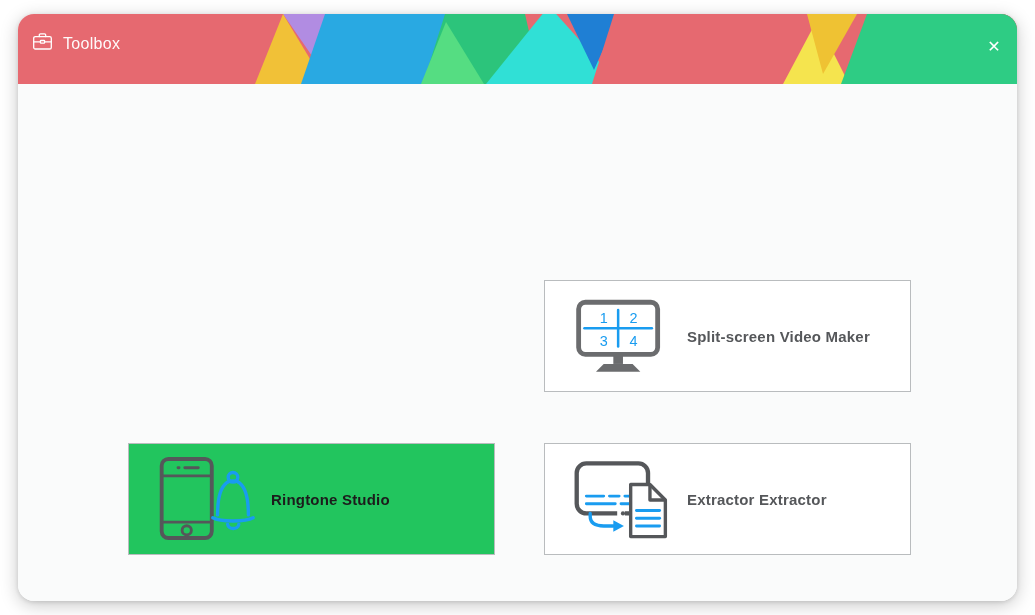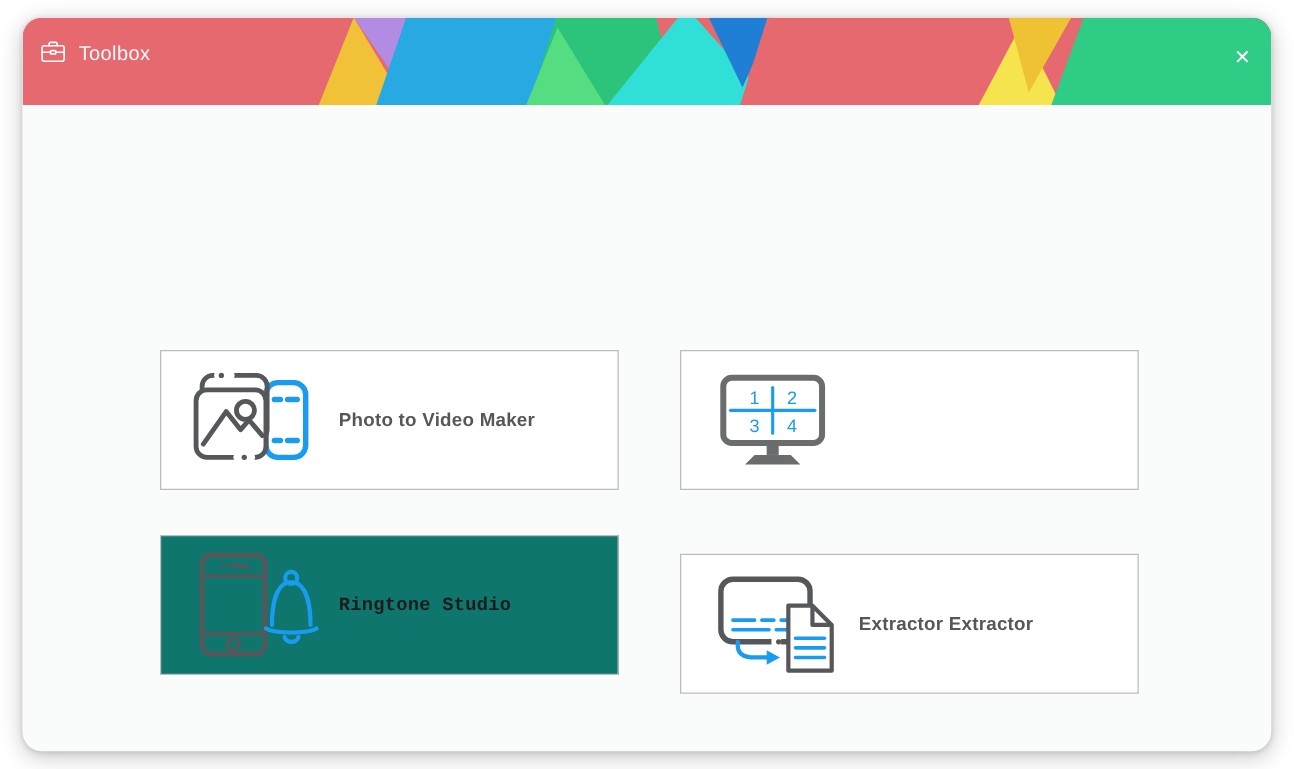--- a/index.html
+++ b/index.html
@@ -34,21 +34,21 @@
     background: #ffffff; border: 1px solid #b9bcbe;
     display: flex; align-items: center; padding-left: 24px; cursor: pointer;
   }
   .card .icon-box { width: 106px; height: 94px; flex: 0 0 auto; }
   .card .icon-box svg { width: 100%; height: 100%; display: block; }
   .card .label {
     margin-left: 12px; font-size: 15px; font-weight: bold; color: #55575a; letter-spacing: 0.2px;
   }
   #card-1 { left: 110px; top: 196px; }
   #card-2 { left: 526px; top: 196px; }
-  #card-3 { left: 110px; top: 344px; background: #0f766e; font-family: Liberation Mono, monospace; }
+  #card-3 { left: 110px; top: 359px; background: #22c55e; }
   #card-3 .label { color: #1c1c1c; }
   #card-4 { left: 526px; top: 359px; }
 
   .num-text { font-family: "Liberation Sans", sans-serif; font-size: 15px; fill: #199cf0; }
 </style>
 </head>
 <body>
 
 <div class="window">
 
@@ -78,62 +78,38 @@
         </svg>
       </span>
       <span class="app-title">Toolbox</span>
     </div>
 
     <div class="close-btn">✕</div>
   </div>
 
   <div class="body">
 
-    <div class="card" id="card-1">
-      <div class="icon-box">
-        <svg viewBox="0 0 110 90" fill="none">
-
-          <g stroke="#199cf0" stroke-width="4.5" stroke-linecap="round">
-            <rect x="62" y="14" width="33" height="62" rx="10"></rect>
-            <path d="M69 28 H74 M80 28 H88"></path>
-            <path d="M69 62 H74 M80 62 H88"></path>
-          </g>
-
-          <g stroke="#55575a" stroke-width="4" stroke-linecap="round">
-            <rect x="9" y="8" width="54" height="54" rx="9"></rect>
-            <path d="M22 8 H33" stroke="#ffffff" stroke-width="6"></path>
-            <circle cx="25" cy="8" r="2.2" fill="#55575a" stroke="none"></circle>
-
-            <rect x="4" y="20" width="58" height="56" rx="9" fill="#ffffff"></rect>
-            <circle cx="45" cy="37" r="7.5"></circle>
-            <path d="M10 65 L29 38 L41 53 L48 45 L59 58" stroke-linejoin="round"></path>
-            <path d="M38 76 H50" stroke="#ffffff" stroke-width="6"></path>
-            <circle cx="44" cy="76" r="2.2" fill="#55575a" stroke="none"></circle>
-          </g>
-        </svg>
-      </div>
-      <span class="label">Photo to Video Maker</span>
-    </div>
 
     <div class="card" id="card-2">
       <div class="icon-box">
         <svg viewBox="0 0 110 90" fill="none">
           <rect x="10" y="10" width="82" height="54" rx="7" stroke="#6b6c6e" stroke-width="5"></rect>
           <g stroke="#199cf0" stroke-width="2.6" stroke-linecap="round">
             <path d="M51 18 V56"></path>
             <path d="M16 37 H86"></path>
           </g>
           <text class="num-text" x="36" y="32" text-anchor="middle">1</text>
           <text class="num-text" x="67" y="32" text-anchor="middle">2</text>
           <text class="num-text" x="36" y="55" text-anchor="middle">3</text>
           <text class="num-text" x="67" y="55" text-anchor="middle">4</text>
           <rect x="46" y="64" width="10" height="10" fill="#6b6c6e"></rect>
           <polygon points="28,82 74,82 66,74 36,74" fill="#6b6c6e"></polygon>
         </svg>
       </div>
+      <span class="label">Split-screen Video Maker</span>
     </div>
 
     <div class="card" id="card-3">
       <div class="icon-box">
         <svg viewBox="0 0 110 95" fill="none">
 
           <g stroke="#55575a" stroke-linecap="round">
             <rect x="9" y="6" width="52" height="82" rx="7" stroke-width="4"></rect>
             <path d="M26 15 H27" stroke-width="3"></path>
             <path d="M33 15 H47" stroke-width="3"></path>

